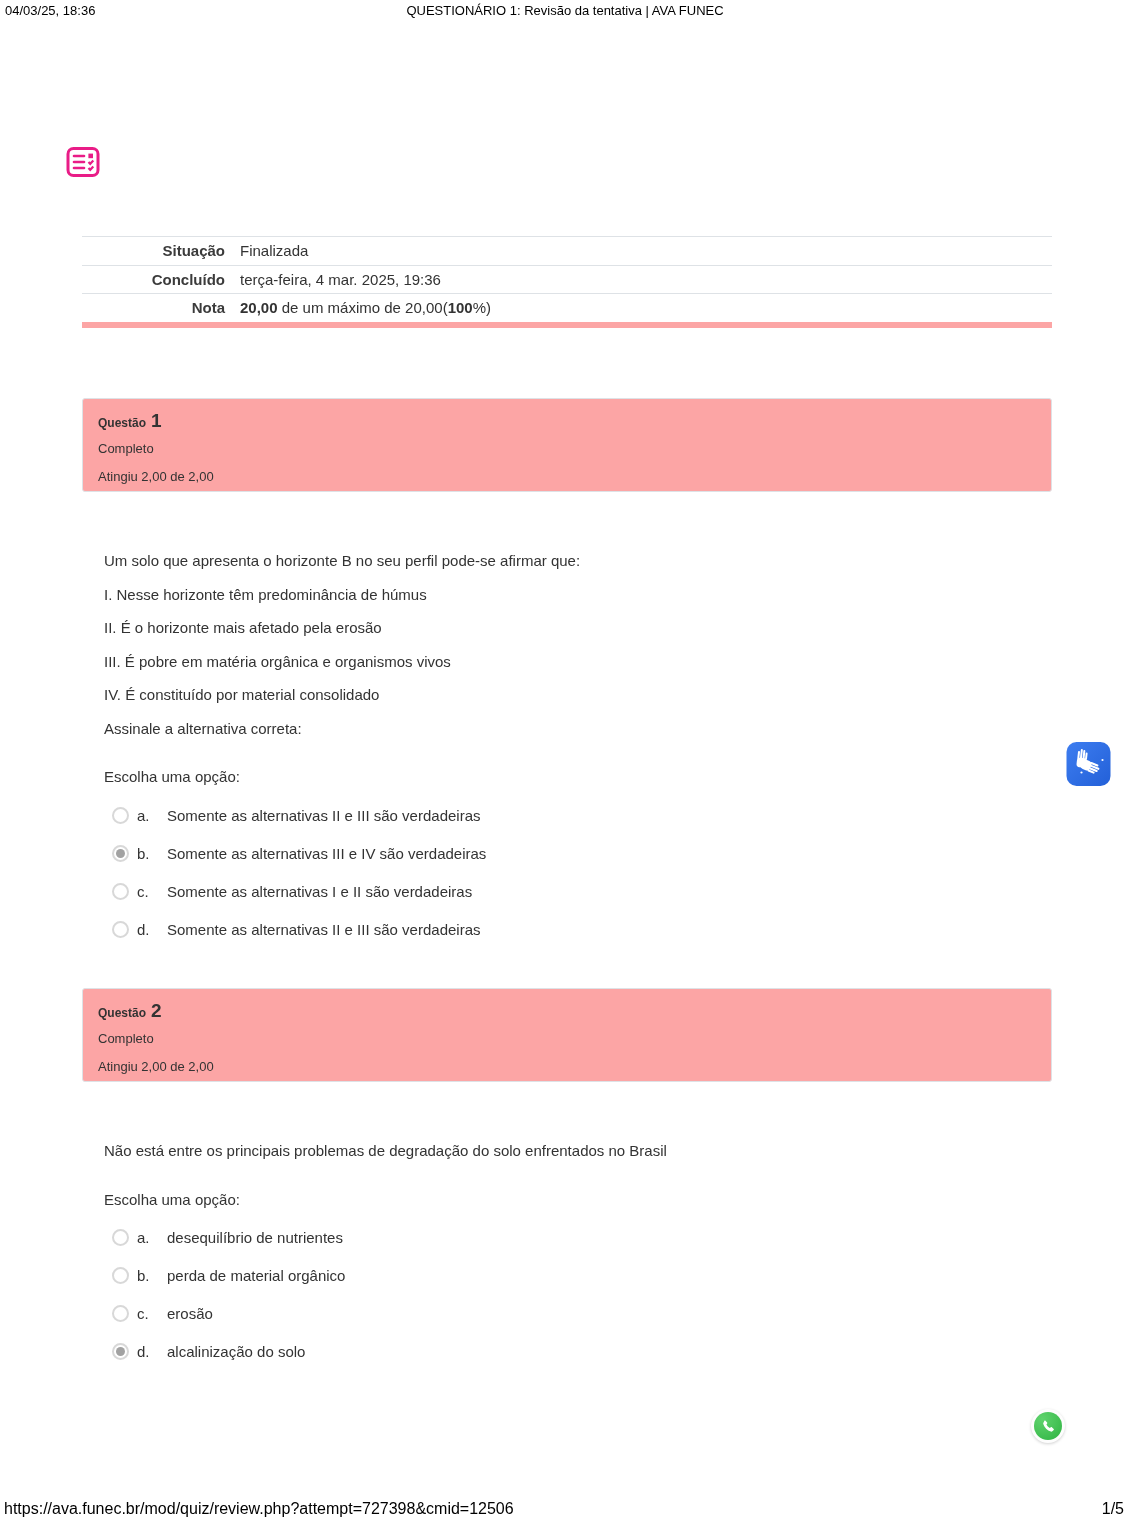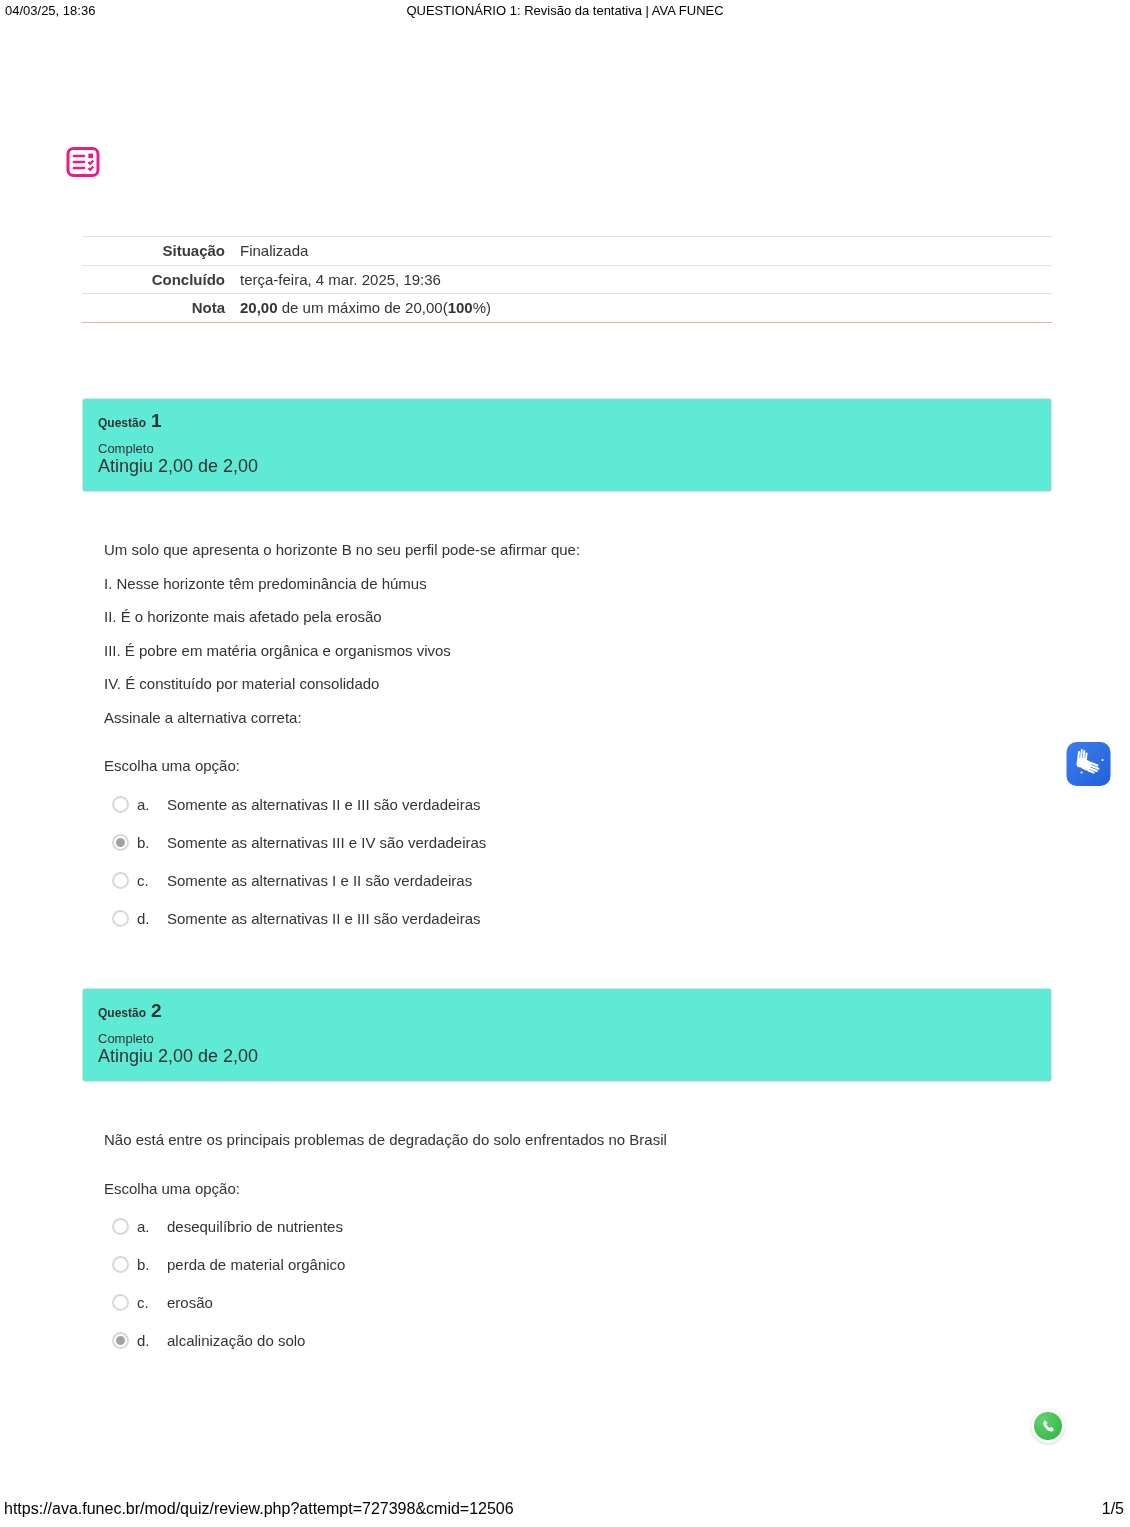--- a/index.html
+++ b/index.html
@@ -16,41 +16,41 @@
   .ph-date { position: absolute; left: 5px; top: 0; }
   .ph-title { position: absolute; left: 0; width: 100%; text-align: center; top: 0; }
   .print-footer { position: absolute; top: 1500px; left: 0; width: 100%; height: 18px; font-size: 16px; color: #000; }
   .pf-url { position: absolute; left: 4px; top: 0; }
   .pf-page { position: absolute; right: 6px; top: 0; }
 
   
   .quiz-icon { position: absolute; top: 146px; left: 66px; width: 34px; height: 32px; }
 
   
-  .summary { position: absolute; top: 236px; left: 82px; width: 970px; border-bottom: 1px solid #fca5a5; }
+  .summary { position: absolute; top: 236px; left: 82px; width: 970px; border-bottom: 6px solid #fca5a5; }
   .srow { display: flex; align-items: center; height: 28.5px; border-top: 1px solid #dee2e6; font-size: 15px; }
   .slabel { width: 158px; text-align: right; font-weight: bold; padding-right: 15px; color: #3b3b3b; }
   .svalue { flex: 1; }
   .bold { font-weight: bold; }
 
   
   .qbox {
     position: absolute; left: 82px; width: 970px; height: 94px;
-    border: 1px solid #dee2e6; border-radius: 3px; background: #5eead4;
+    border: 1px solid #dee2e6; border-radius: 3px; background: #fca5a5;
     padding: 11px 15px;
   }
   .qbox-1 { top: 398px; }
   .qbox-2 { top: 988px; }
   .qtitle-label { font-size: 12px; font-weight: bold; color: #333; }
   .qtitle-num { font-size: 19px; font-weight: bold; margin-left: 5px; }
   .qstatus { font-size: 13px; margin-top: 9px; }
-  .qgrade { font-size: 18px; }
-
-  
-  .qcontent { position: absolute; left: 104px; width: 940px; font-size: 15px; color: #333; }
+  .qgrade { font-size: 13px; margin-top: 13px; }
+
+  
+  .qcontent { position: absolute; left: 104px; width: 940px; font-size: 15px; color: #333; margin-top: 11px; }
   .qc-1 { top: 541px; }
   .qc-2 { top: 1131px; }
   .qtext p { margin: 0 0 15px 0; line-height: 18.5px; }
   .choose-label { margin-top: 30px; margin-bottom: 17px; line-height: 18px; }
   .opt { display: flex; align-items: center; height: 24px; margin-bottom: 14px; padding-left: 8px; cursor: default; }
   .radio {
     width: 17px; height: 17px; border-radius: 50%;
     border: 2px solid #d8d8d8; background: #fff; flex: 0 0 17px;
     display: inline-flex; align-items: center; justify-content: center;
   }

